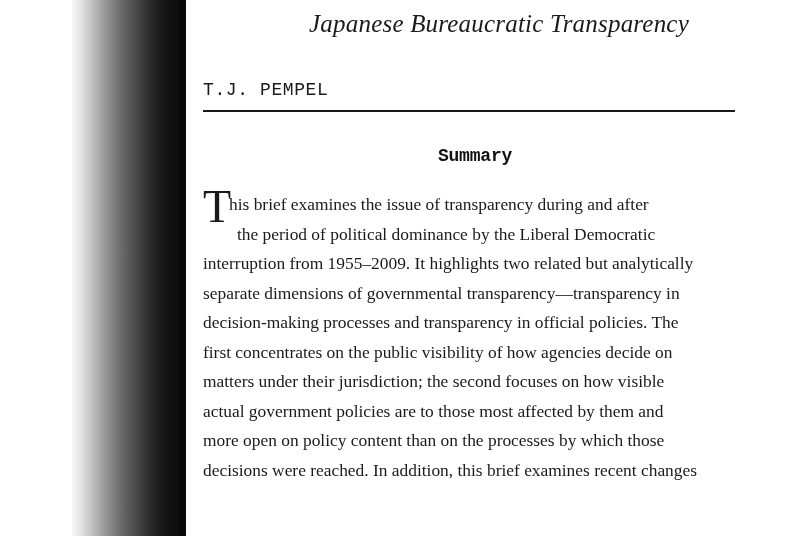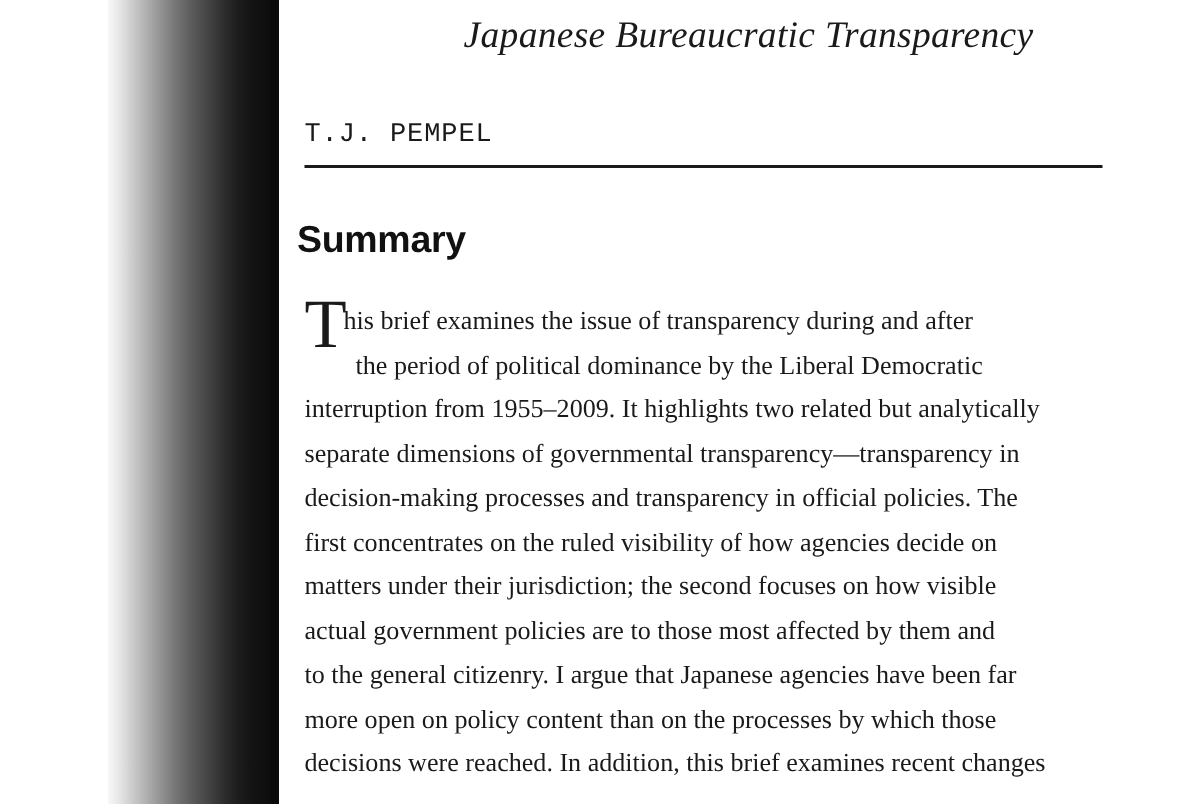--- a/index.html
+++ b/index.html
@@ -82,25 +82,25 @@
     letter-spacing: 0.6px;
   }
   .rule {
     margin-top: 10px;
     margin-left: 5px;
     width: 532px;
     height: 2px;
     background: #1a1a1a;
   }
   .section-heading {
-    font-family: Liberation Sans, sans-serif;
+    font-family: Liberation Mono, monospace;
     font-weight: bold;
-    font-size: 25px;
+    font-size: 18px;
     color: #111111;
-    text-align: left;
+    text-align: center;
     margin-top: 34px;
     margin-right: 48px;
     letter-spacing: -0.2px;
   }
   .body-block {
     position: relative;
     margin-top: 24px;
     margin-left: 5px;
     width: 540px;
   }
@@ -151,24 +151,23 @@
     <div class="section-heading">Summary</div>
 
     <div class="body-block">
       <span class="dropcap">T</span>
       <div class="body-text">
         <p class="first-line">his brief examines the issue of transparency during and after</p>
         <p class="second-line">the period of political dominance by the Liberal Democratic</p>
         <p>interruption from 1955–2009. It highlights two related but analytically</p>
         <p>separate dimensions of governmental transparency—transparency in</p>
         <p>decision-making processes and transparency in official policies. The</p>
-        <p>first concentrates on the ruled visibility of how agencies decide on</p>
+        <p>first concentrates on the public visibility of how agencies decide on</p>
         <p>matters under their jurisdiction; the second focuses on how visible</p>
         <p>actual government policies are to those most affected by them and</p>
-        <p>to the general citizenry. I argue that Japanese agencies have been far</p>
         <p>more open on policy content than on the processes by which those</p>
         <p>decisions were reached. In addition, this brief examines recent changes</p>
 
       </div>
     </div>
 
   </div>
 </div>
 
 </body></html>

